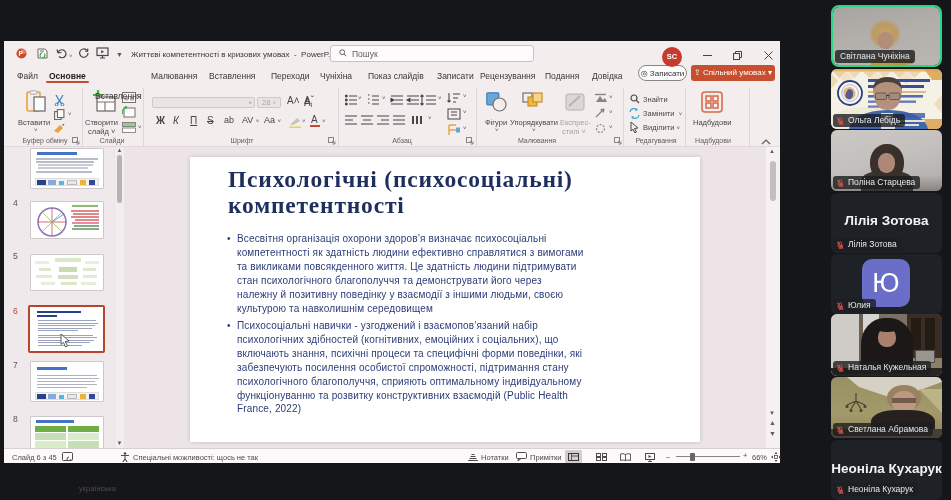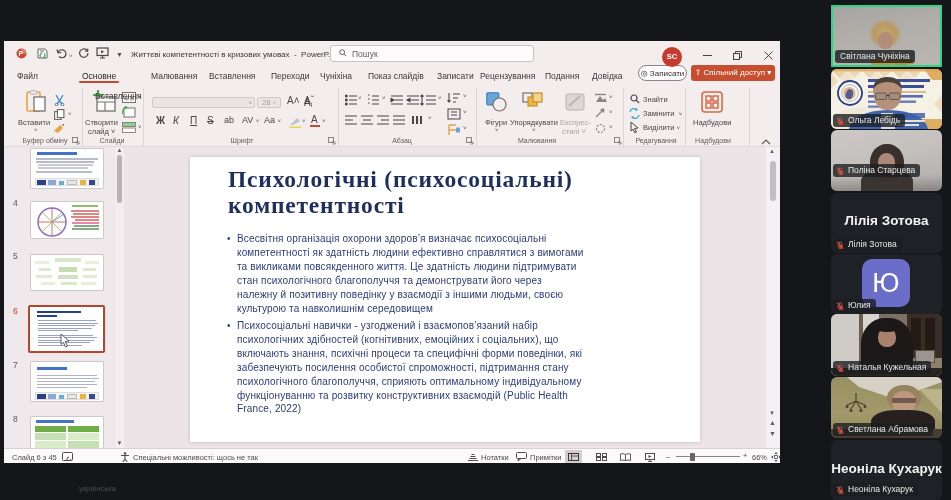--- a/index.html
+++ b/index.html
@@ -14,21 +14,21 @@
   
   #titlebar { position:absolute; left:0; top:0; width:100%; height:24px; background:#f3edee; }
   .tbico { position:absolute; top:5px; color:#5a5456; font-size:11px; line-height:14px; }
   #ttext { position:absolute; left:127px; top:9px; font-size:8px; color:#3b3637; white-space:nowrap; }
   #searchbox { position:absolute; left:326px; top:4px; width:204px; height:17px; background:#fdfbfb; border:1px solid #c9c2c3; border-radius:3px; font-size:8.5px; color:#5f5a5c; padding:3px 0 0 8px; }
   .wctl { position:absolute; top:48px; color:#444; font-size:10px; }
 
   
   #tabbar { position:absolute; z-index:3; left:0; top:24px; width:100%; height:17px; font-size:8.5px; color:#3b3738; }
   .tab { position:absolute; top:5.5px; white-space:nowrap; }
-  #tab-osn { font-weight:normal; color:#272324;margin-left:33px; }
+  #tab-osn { font-weight:bold; color:#272324; }
   #tab-osn:after { content:""; position:absolute; left:-3px; right:-3px; bottom:-2.5px; height:2.5px; background:#c24a34; border-radius:2px; }
   #btn-rec { position:absolute; left:634px; top:0px; width:49px; height:16px; background:#fdfcfc; border:1px solid #8a8486; border-radius:8px; font-size:8px; color:#332f30; text-align:center; line-height:15px; }
   #btn-share { position:absolute; left:687px; top:0px; width:84px; height:16px; background:#c74f2f; border-radius:3px; font-size:8px; color:#fff; text-align:center; line-height:16px; }
 
   
   #ribbon { position:absolute; left:0; top:41px; width:100%; height:65px; background:#f3edee; border-bottom:1px solid #e0d8da; }
   .rsep { position:absolute; top:6px; width:1px; height:92px; background:#ddd5d7; }
   .rlabel { position:absolute; top:55px; font-size:7px; color:#615b5d; white-space:nowrap; transform:translateX(-50%); }
   .ricon { position:absolute; color:#5f5a5c; }
   .rtext { position:absolute; font-size:7.5px; color:#4a4547; white-space:nowrap; }
@@ -114,21 +114,21 @@
       <span class="tab" style="left:147px;">Малювання</span>
       <span class="tab" style="left:205px;">Вставлення</span>
       <span class="tab" style="left:267px;">Переходи</span>
       <span class="tab" style="left:316px;">Чуніхіна</span>
       <span class="tab" style="left:364px;">Показ слайдів</span>
       <span class="tab" style="left:433px;">Записати</span>
       <span class="tab" style="left:476px;">Рецензування</span>
       <span class="tab" style="left:541px;">Подання</span>
       <span class="tab" style="left:588px;">Довідка</span>
       <div id="btn-rec">◎ Записати</div>
-      <div id="btn-share">⇪ Спільний доступ ▾</div>
+      <div id="btn-share">⇪ Спільний умовах ▾</div>
     </div>
     <div id="ribbon">
 
       <div class="rsep" style="left:78px;"></div>
       <div class="rsep" style="left:139px;"></div>
       <div class="rsep" style="left:334px;"></div>
       <div class="rsep" style="left:472px;"></div>
       <div class="rsep" style="left:619px;"></div>
       <div class="rsep" style="left:681px;"></div>
       <div class="rsep" style="left:745px;"></div>
@@ -490,21 +490,21 @@
       <div class="abs" style="left:686px; top:3.5px; width:5px; height:8px; background:#6a6466; border-radius:1px;"></div>
       <span class="sbitem" style="left:739px; top:2px;">+</span>
       <span class="sbitem" style="left:748px;">66%</span>
       <svg class="abs" style="left:767px; top:3px;" width="10" height="10" viewBox="0 0 10 10">
           <path d="M5 0 L6.5 2 H3.5 Z M5 10 L3.5 8 H6.5 Z M0 5 L2 3.5 V6.5 Z M10 5 L8 3.5 V6.5 Z" fill="#4f4a4c"></path>
           <rect x="3.5" y="3.5" width="3" height="3" fill="none" stroke="#4f4a4c" stroke-width="0.8"></rect>
         </svg>
     </div>
   </div>
 
-  <div class="tile" id="t1" style="top:5px; height:62px; border:2px solid #2ad584; border-radius:0;">
+  <div class="tile" id="t1" style="top:5px; height:62px; border:2px solid #2ad584; border-radius:8px;">
     <div class="abs" style="left:0; top:0; width:107px; height:58px; background:linear-gradient(170deg,#a8a4a1 0%,#b2aeaa 45%,#bab6b1 100%);"></div>
     <div class="abs" style="left:29px; top:8px; width:46px; height:42px; background:radial-gradient(ellipse 50% 50% at 50% 45%, #c4a46c 0%, #bb9a64 50%, rgba(185,150,95,0) 72%);"></div>
     <div class="abs" style="left:45px; top:25px; width:15px; height:17px; border-radius:45%; background:#b28d78;"></div>
     <div class="abs" style="left:38px; top:50px; width:32px; height:9px; border-radius:40% 40% 0 0; background:#c49545;"></div>
     <div class="abs" style="left:62px; top:52px; width:18px; height:6px; background:#bd8f40; transform:rotate(-8deg);"></div>
     <div class="label" style="left:2px; bottom:2px;">Світлана Чуніхіна</div>
   </div>
       <div class="tile" id="t2" style="top:69px; height:60px;">
     <svg class="abs" style="left:0; top:0;" width="111" height="60" viewBox="0 0 111 60">
       <rect width="111" height="60" fill="#f5f1e5"></rect>
@@ -556,21 +556,21 @@
           <path d="M5 1 a1.6 1.6 0 0 1 1.6 1.6 V5 A1.6 1.6 0 0 1 3.4 5 V2.6 A1.6 1.6 0 0 1 5 1 M2.2 4.5 V5 a2.8 2.8 0 0 0 5.6 0 V4.5 M5 7.8 V9 M3.5 9 H6.5" stroke="#e05348" stroke-width="1" fill="none"></path>
           <path d="M1.5 1 L8.5 9" stroke="#e05348" stroke-width="1.2"></path>
         </svg>Ольга Лебідь</div>
   </div>
   <div class="tile" id="t3" style="top:130px; height:61px;">
     <div class="abs" style="left:0; top:0; width:111px; height:61px; background:linear-gradient(165deg,#cbc8c6 0%,#c2bfbd 50%,#aeaba8 100%);"></div>
     <div class="abs" style="left:0; top:45px; width:111px; height:16px; background:linear-gradient(180deg,rgba(60,55,52,0) 0%,rgba(60,55,52,0.35) 100%);"></div>
     <div class="abs" style="left:30px; top:40px; width:52px; height:21px; border-radius:50% 50% 0 0; background:#3a3432;"></div>
     <div class="abs" style="left:39px; top:14px; width:34px; height:38px; border-radius:48%; background:#39302b;"></div>
     <div class="abs" style="left:47px; top:23px; width:17px; height:20px; border-radius:46%; background:#ad8878;"></div>
-    <div class="label miclabel" style="left:2px; bottom:14px;"><svg class="mic" viewBox="0 0 10 10">
+    <div class="label miclabel" style="left:2px; bottom:2px;"><svg class="mic" viewBox="0 0 10 10">
           <path d="M5 1 a1.6 1.6 0 0 1 1.6 1.6 V5 A1.6 1.6 0 0 1 3.4 5 V2.6 A1.6 1.6 0 0 1 5 1 M2.2 4.5 V5 a2.8 2.8 0 0 0 5.6 0 V4.5 M5 7.8 V9 M3.5 9 H6.5" stroke="#e05348" stroke-width="1" fill="none"></path>
           <path d="M1.5 1 L8.5 9" stroke="#e05348" stroke-width="1.2"></path>
         </svg>Поліна Старцева</div>
   </div>
   <div class="tile" id="t4" style="top:193px; height:60px;">
     <div class="bigname" style="top:20px;">Лілія Зотова</div>
     <div class="label miclabel" style="left:2px; bottom:2px;"><svg class="mic" viewBox="0 0 10 10">
           <path d="M5 1 a1.6 1.6 0 0 1 1.6 1.6 V5 A1.6 1.6 0 0 1 3.4 5 V2.6 A1.6 1.6 0 0 1 5 1 M2.2 4.5 V5 a2.8 2.8 0 0 0 5.6 0 V4.5 M5 7.8 V9 M3.5 9 H6.5" stroke="#e05348" stroke-width="1" fill="none"></path>
           <path d="M1.5 1 L8.5 9" stroke="#e05348" stroke-width="1.2"></path>
         </svg>Лілія Зотова</div>

